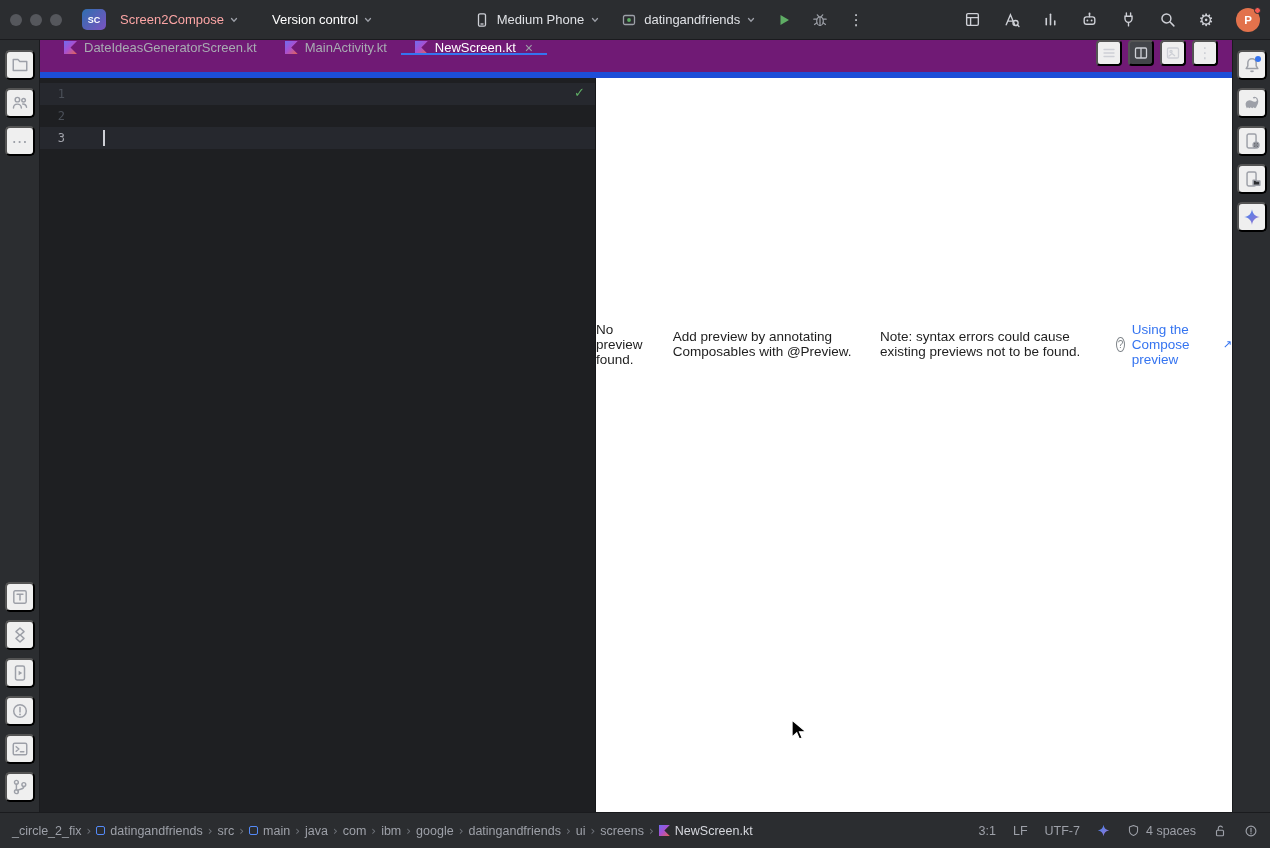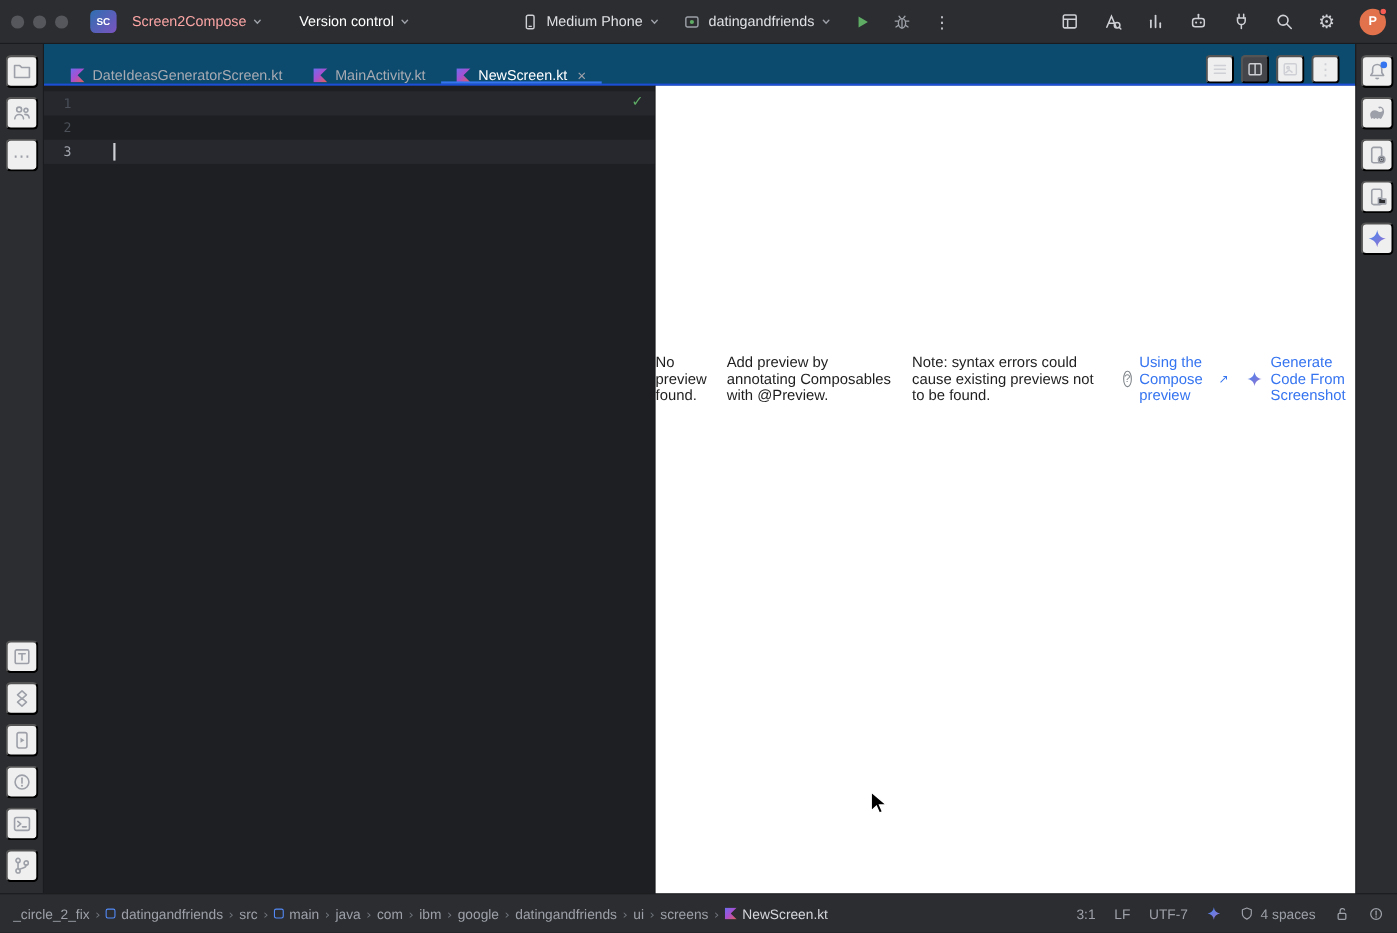--- a/index.html
+++ b/index.html
@@ -34,22 +34,22 @@
   .strip { width:40px; background:#2b2d30; display:flex; flex-direction:column; align-items:center; padding:6px 0; }
   .strip.left { border-right:1px solid #1a1b1e; }
   .strip.right { width:38px; border-left:1px solid #1a1b1e; }
   .sbtn { width:30px; height:30px; border-radius:5px; display:flex; align-items:center; justify-content:center;
           color:#9da0a8; margin:4px 0; }
   .spacer { flex:1; }
 
   .center { flex:1; display:flex; flex-direction:column; min-width:0; }
 
   
-  .tabbar { height:38px; flex:0 0 38px; background:#0c4a6e; border-bottom:2px solid #1d4ed8;
-            display:flex; align-items:flex-end; padding-left:10px; font-size:13px; }
+  .tabbar { height:38px; flex:0 0 38px; background:#701a75; border-bottom:6px solid #1d4ed8;
+            display:flex; align-items:flex-start; padding-left:10px; font-size:13px; }
   .tab { display:flex; align-items:center; gap:7px; padding:0 14px; color:#a8abb2; position:relative; }
   .tab.active { color:#ffffff; }
   .tab.active::after { content:""; position:absolute; left:0; right:0; bottom:0; height:2.5px; background:#3574f0; }
   .kticon { width:13px; height:13px; flex:0 0 13px;
             background:linear-gradient(135deg,#6d6df0 0%, #a84fd0 48%, #e5634f 100%);
             clip-path:polygon(0 0,100% 0,50% 50%,100% 100%,0 100%); }
   .tabclose { color:#9da0a8; font-size:14px; margin-left:2px; line-height:1; }
   .viewtoggles { margin-left:auto; display:flex; align-items:center; gap:6px; padding-right:14px; }
   .vbtn { width:26px; height:26px; border-radius:4px; display:flex; align-items:center; justify-content:center; color:#ced0d6; }
   .vbtn.selected { background:#43454a; }
@@ -349,34 +349,20 @@
         <div class="preview">
           <div class="pv-msgs">
             <div class="pv-row">No preview found.</div>
             <div class="pv-row">Add preview by annotating Composables with @Preview.</div>
             <div class="pv-row">Note: syntax errors could cause existing previews not to be found.</div>
             <div class="pv-row">
               <span class="helpicon">?</span>
               <a class="pv-link">Using the Compose preview</a>
               <span class="extlink glyph">↗</span>
             </div>
-            <div class="pv-row">
-              <span>
-                <svg width="15" height="15" viewBox="0 0 16 16">
-                  <defs>
-                      <linearGradient id="g1" x1="0" y1="0" x2="1" y2="1">
-                    <stop offset="0" stop-color="#4285f4"></stop>
-                        <stop offset="1" stop-color="#9b72cb"></stop>
-                  </linearGradient>
-                    </defs>
-                  <path d="M8 1 C8.5 5 11 7.5 15 8 C11 8.5 8.5 11 8 15 C7.5 11 5 8.5 1 8 C5 7.5 7.5 5 8 1 Z" fill="url(#g1)"></path>
-                </svg>
-              </span>
-              <a class="pv-link">Generate Code From Screenshot</a>
-            </div>
           </div>
         </div>
       </div>
     </div>
 
     <aside class="strip right">
       <button class="sbtn" style="position:relative;">
         <svg width="18" height="18" viewBox="0 0 16 16" stroke="currentColor" fill="none" stroke-width="1.3" stroke-linejoin="round">
           <path d="M8 2.4 C10.2 2.4 11.7 4 11.7 6.1 V8.8 L13.2 11.2 H2.8 L4.3 8.8 V6.1 C4.3 4 5.8 2.4 8 2.4 Z"></path>
           <path d="M6.8 13 A1.3 1.3 0 0 0 9.2 13"></path>

